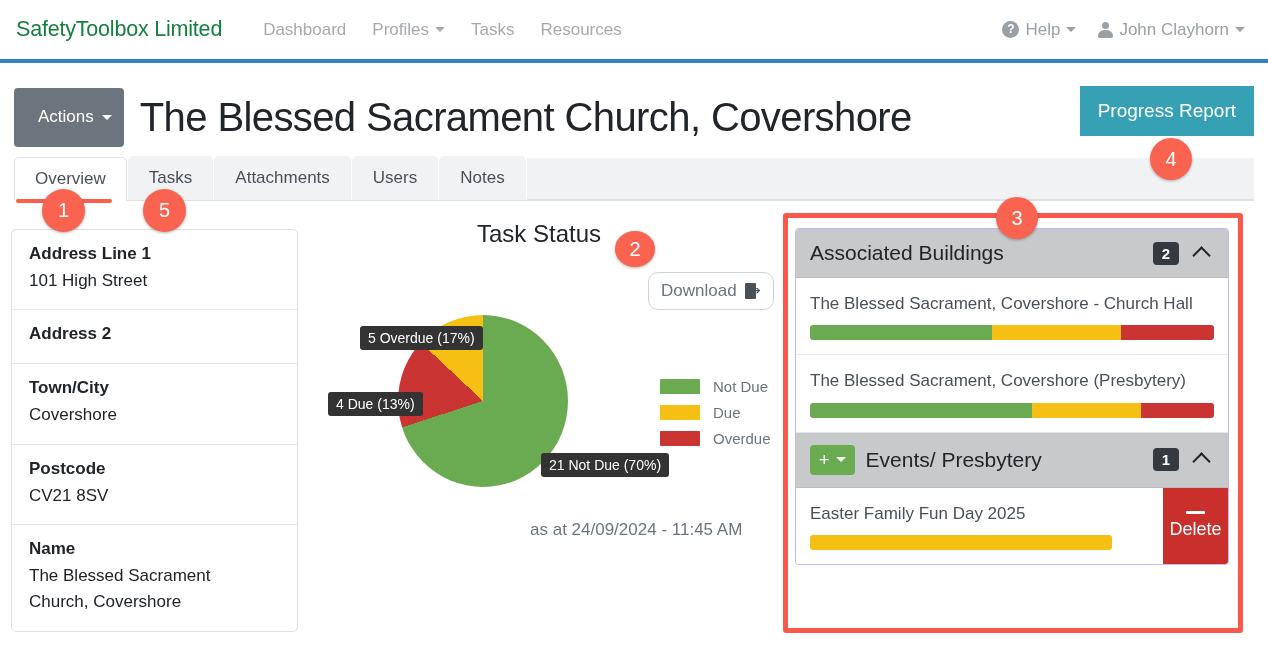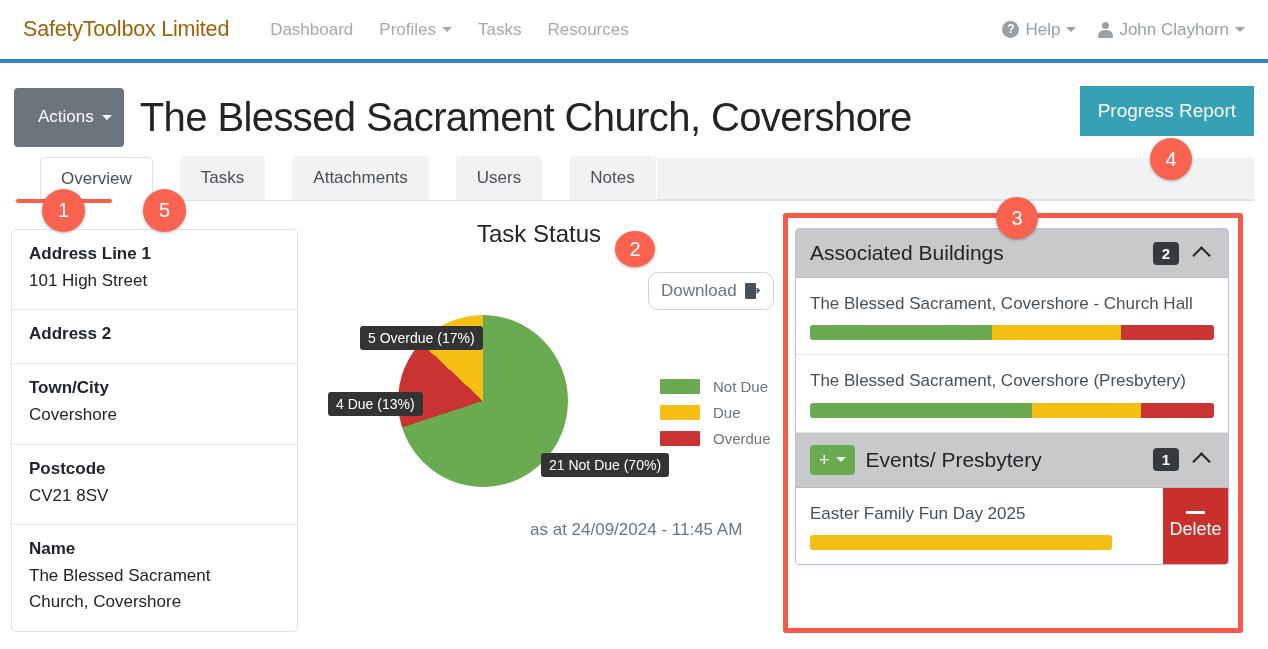--- a/index.html
+++ b/index.html
@@ -12,21 +12,21 @@
   }
   .page { position: relative; width: 1268px; height: 649px; }
 
   
   .navbar {
     position: absolute; left: 0; top: 0; width: 1268px; height: 59px;
     background: #fff;
     display: flex; align-items: center;
   }
   .brand {
-    font-size: 21.5px; color: #a16207; margin-left: 23px; white-space: nowrap;
+    font-size: 21.5px; color: #15803d; margin-left: 16px; white-space: nowrap;
     letter-spacing: -0.2px;
   }
   .nav-links { display: flex; align-items: center; margin-left: 28px; gap: 0px; }
   .nav-link {
     color: #a6aaad; font-size: 17px; padding: 0 13px; white-space: nowrap;
     text-decoration: none; display: flex; align-items: center; gap: 6px;
   }
   .caret {
     display: inline-block; width: 0; height: 0;
     border-left: 5px solid transparent; border-right: 5px solid transparent;
@@ -80,21 +80,21 @@
   
   .tabs {
     position: absolute; left: 14px; top: 159px; width: 1240px; height: 42px;
     display: flex; align-items: flex-end;
     border-bottom: 1px solid #dee2e6;
   }
   .tab {
     font-size: 17px; color: #495057; padding: 11px 20px;
     border: 1px solid transparent; border-radius: 5px 5px 0 0;
     background: #f1f2f3; cursor: pointer; white-space: nowrap;
-    margin-right: 1px; position: relative; line-height: 20px; margin-left: 26px;
+    margin-right: 1px; position: relative; line-height: 20px;
   }
   .tab.active {
     background: #fff; border-color: #dee2e6 #dee2e6 #fff;
     margin-bottom: -1px; color: #495057;
   }
   .tab-spacer { flex: 1; background: #f1f2f3; height: 42px; border-bottom:1px solid #dee2e6; }
 
   
   .tab-marker-line {
     position: absolute; left: 16px; top: 199px; width: 96px; height: 4px;

